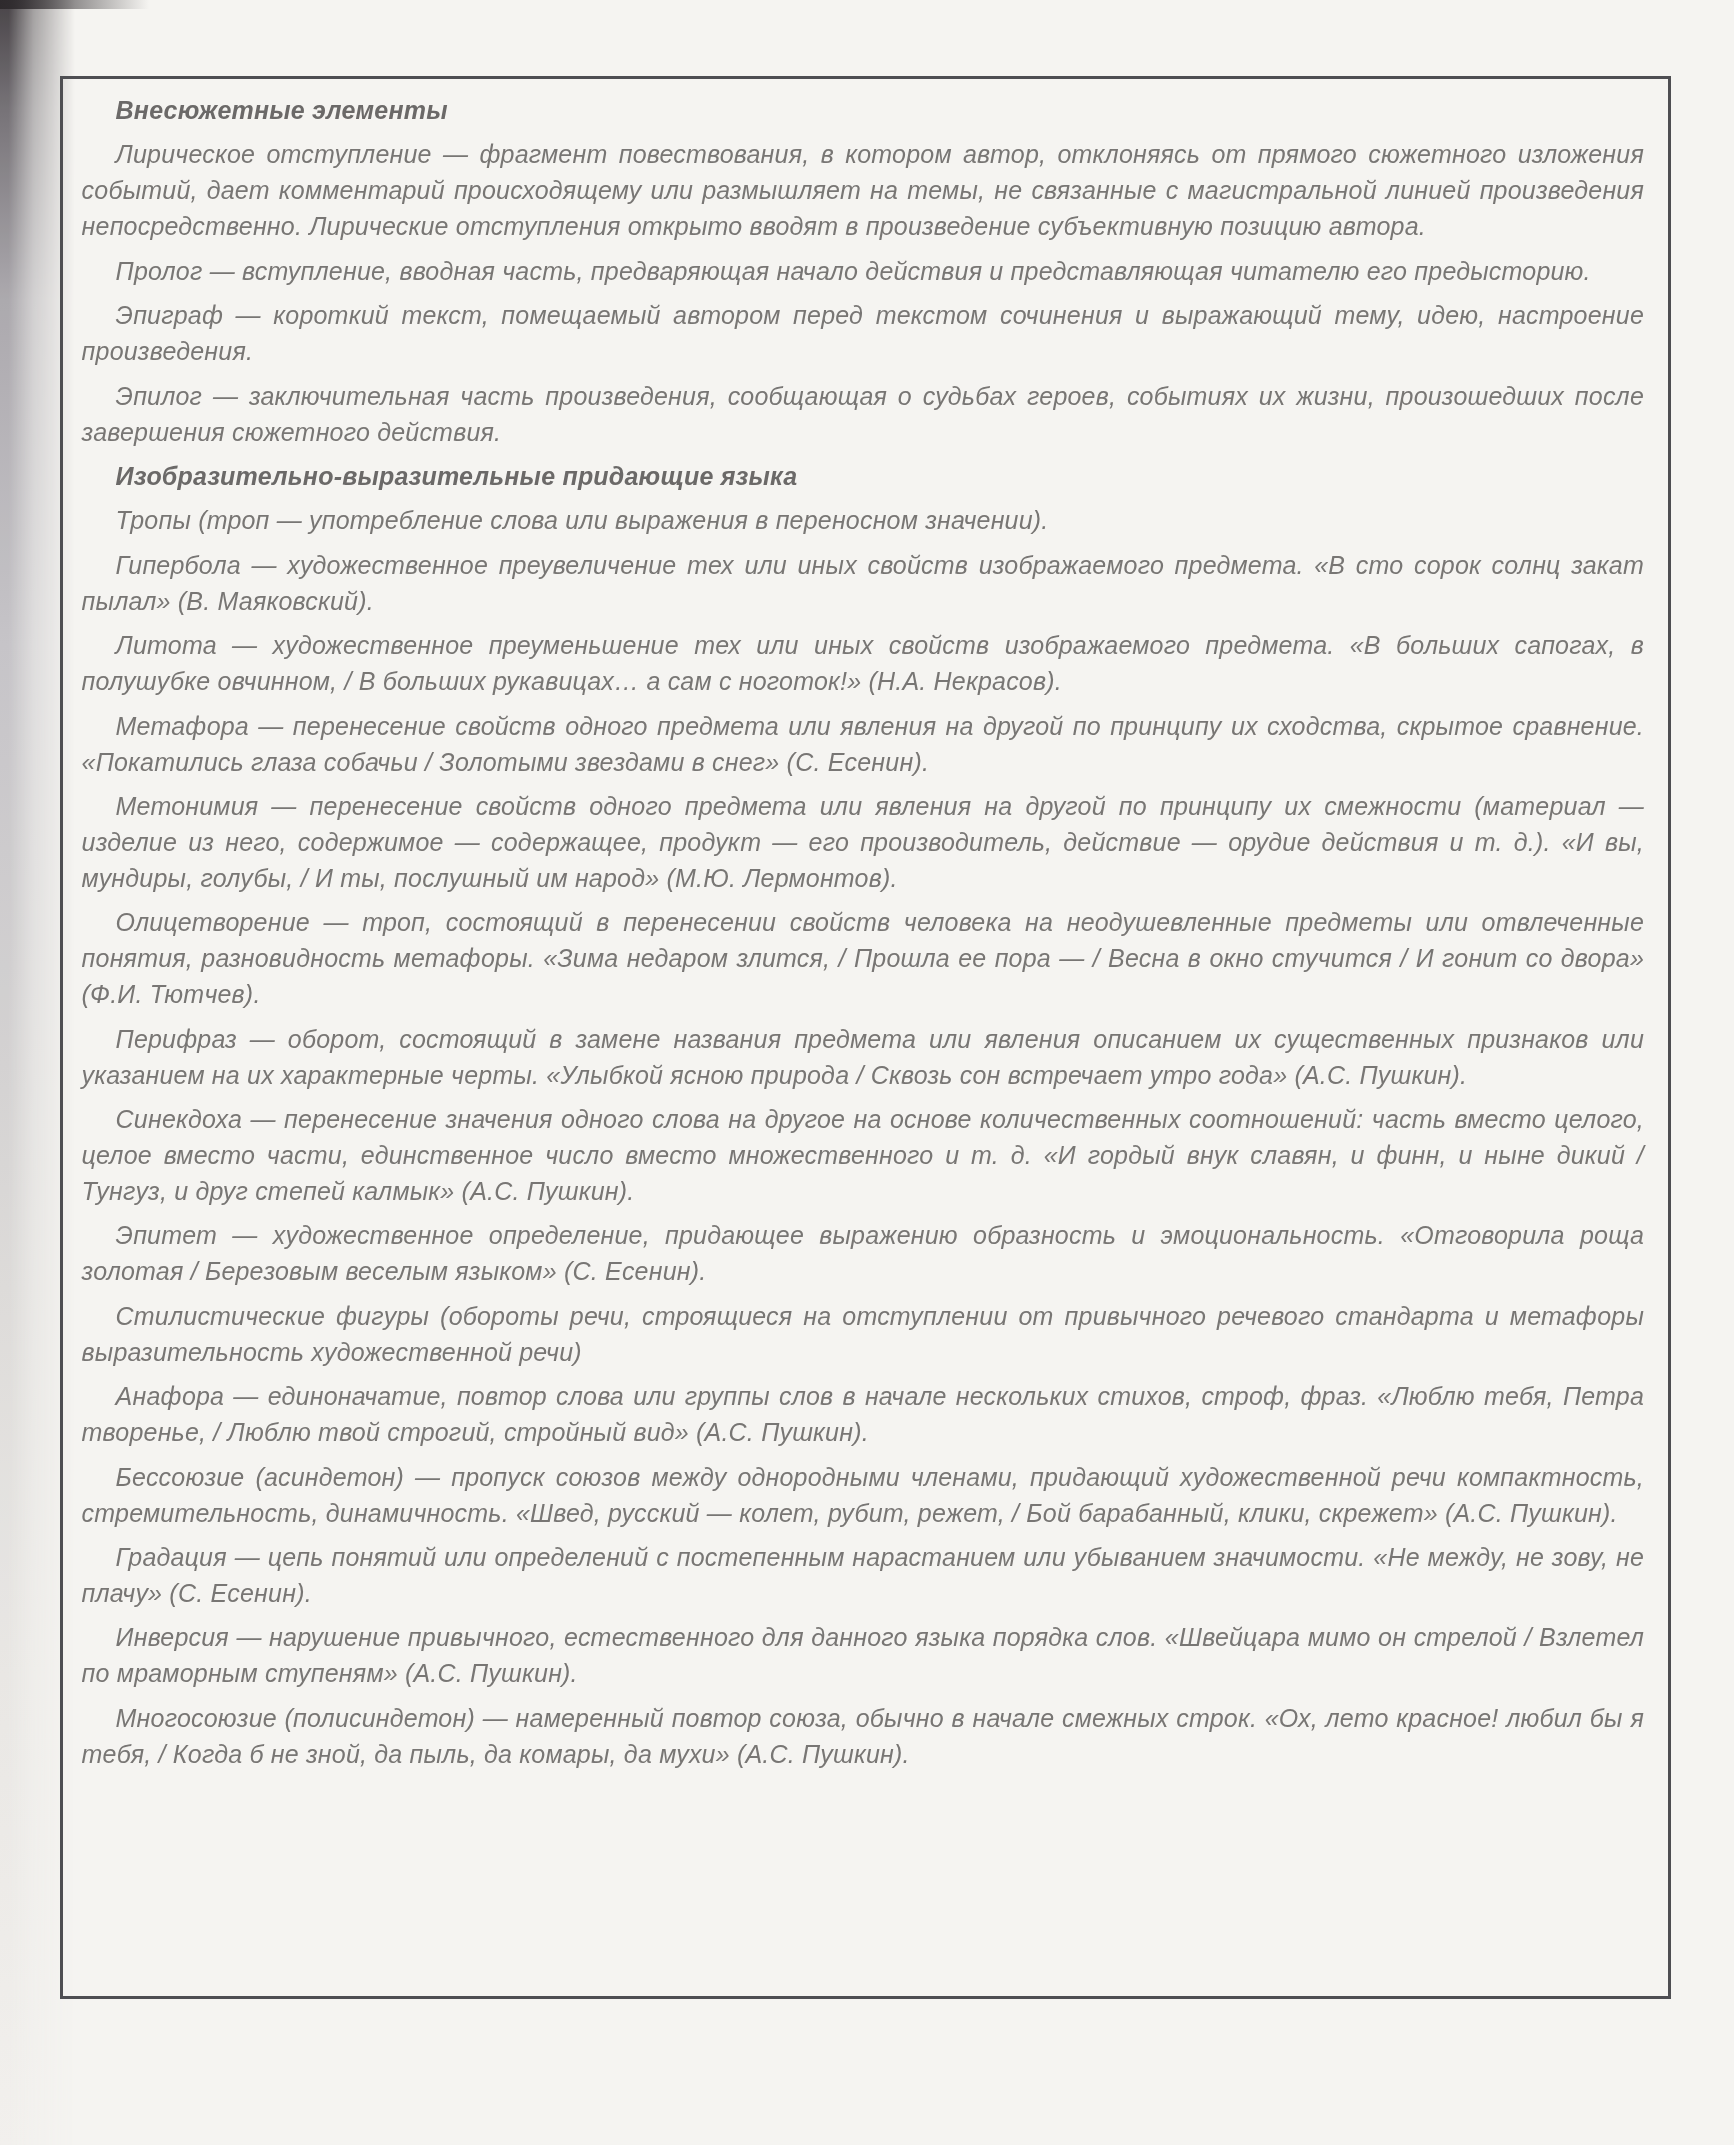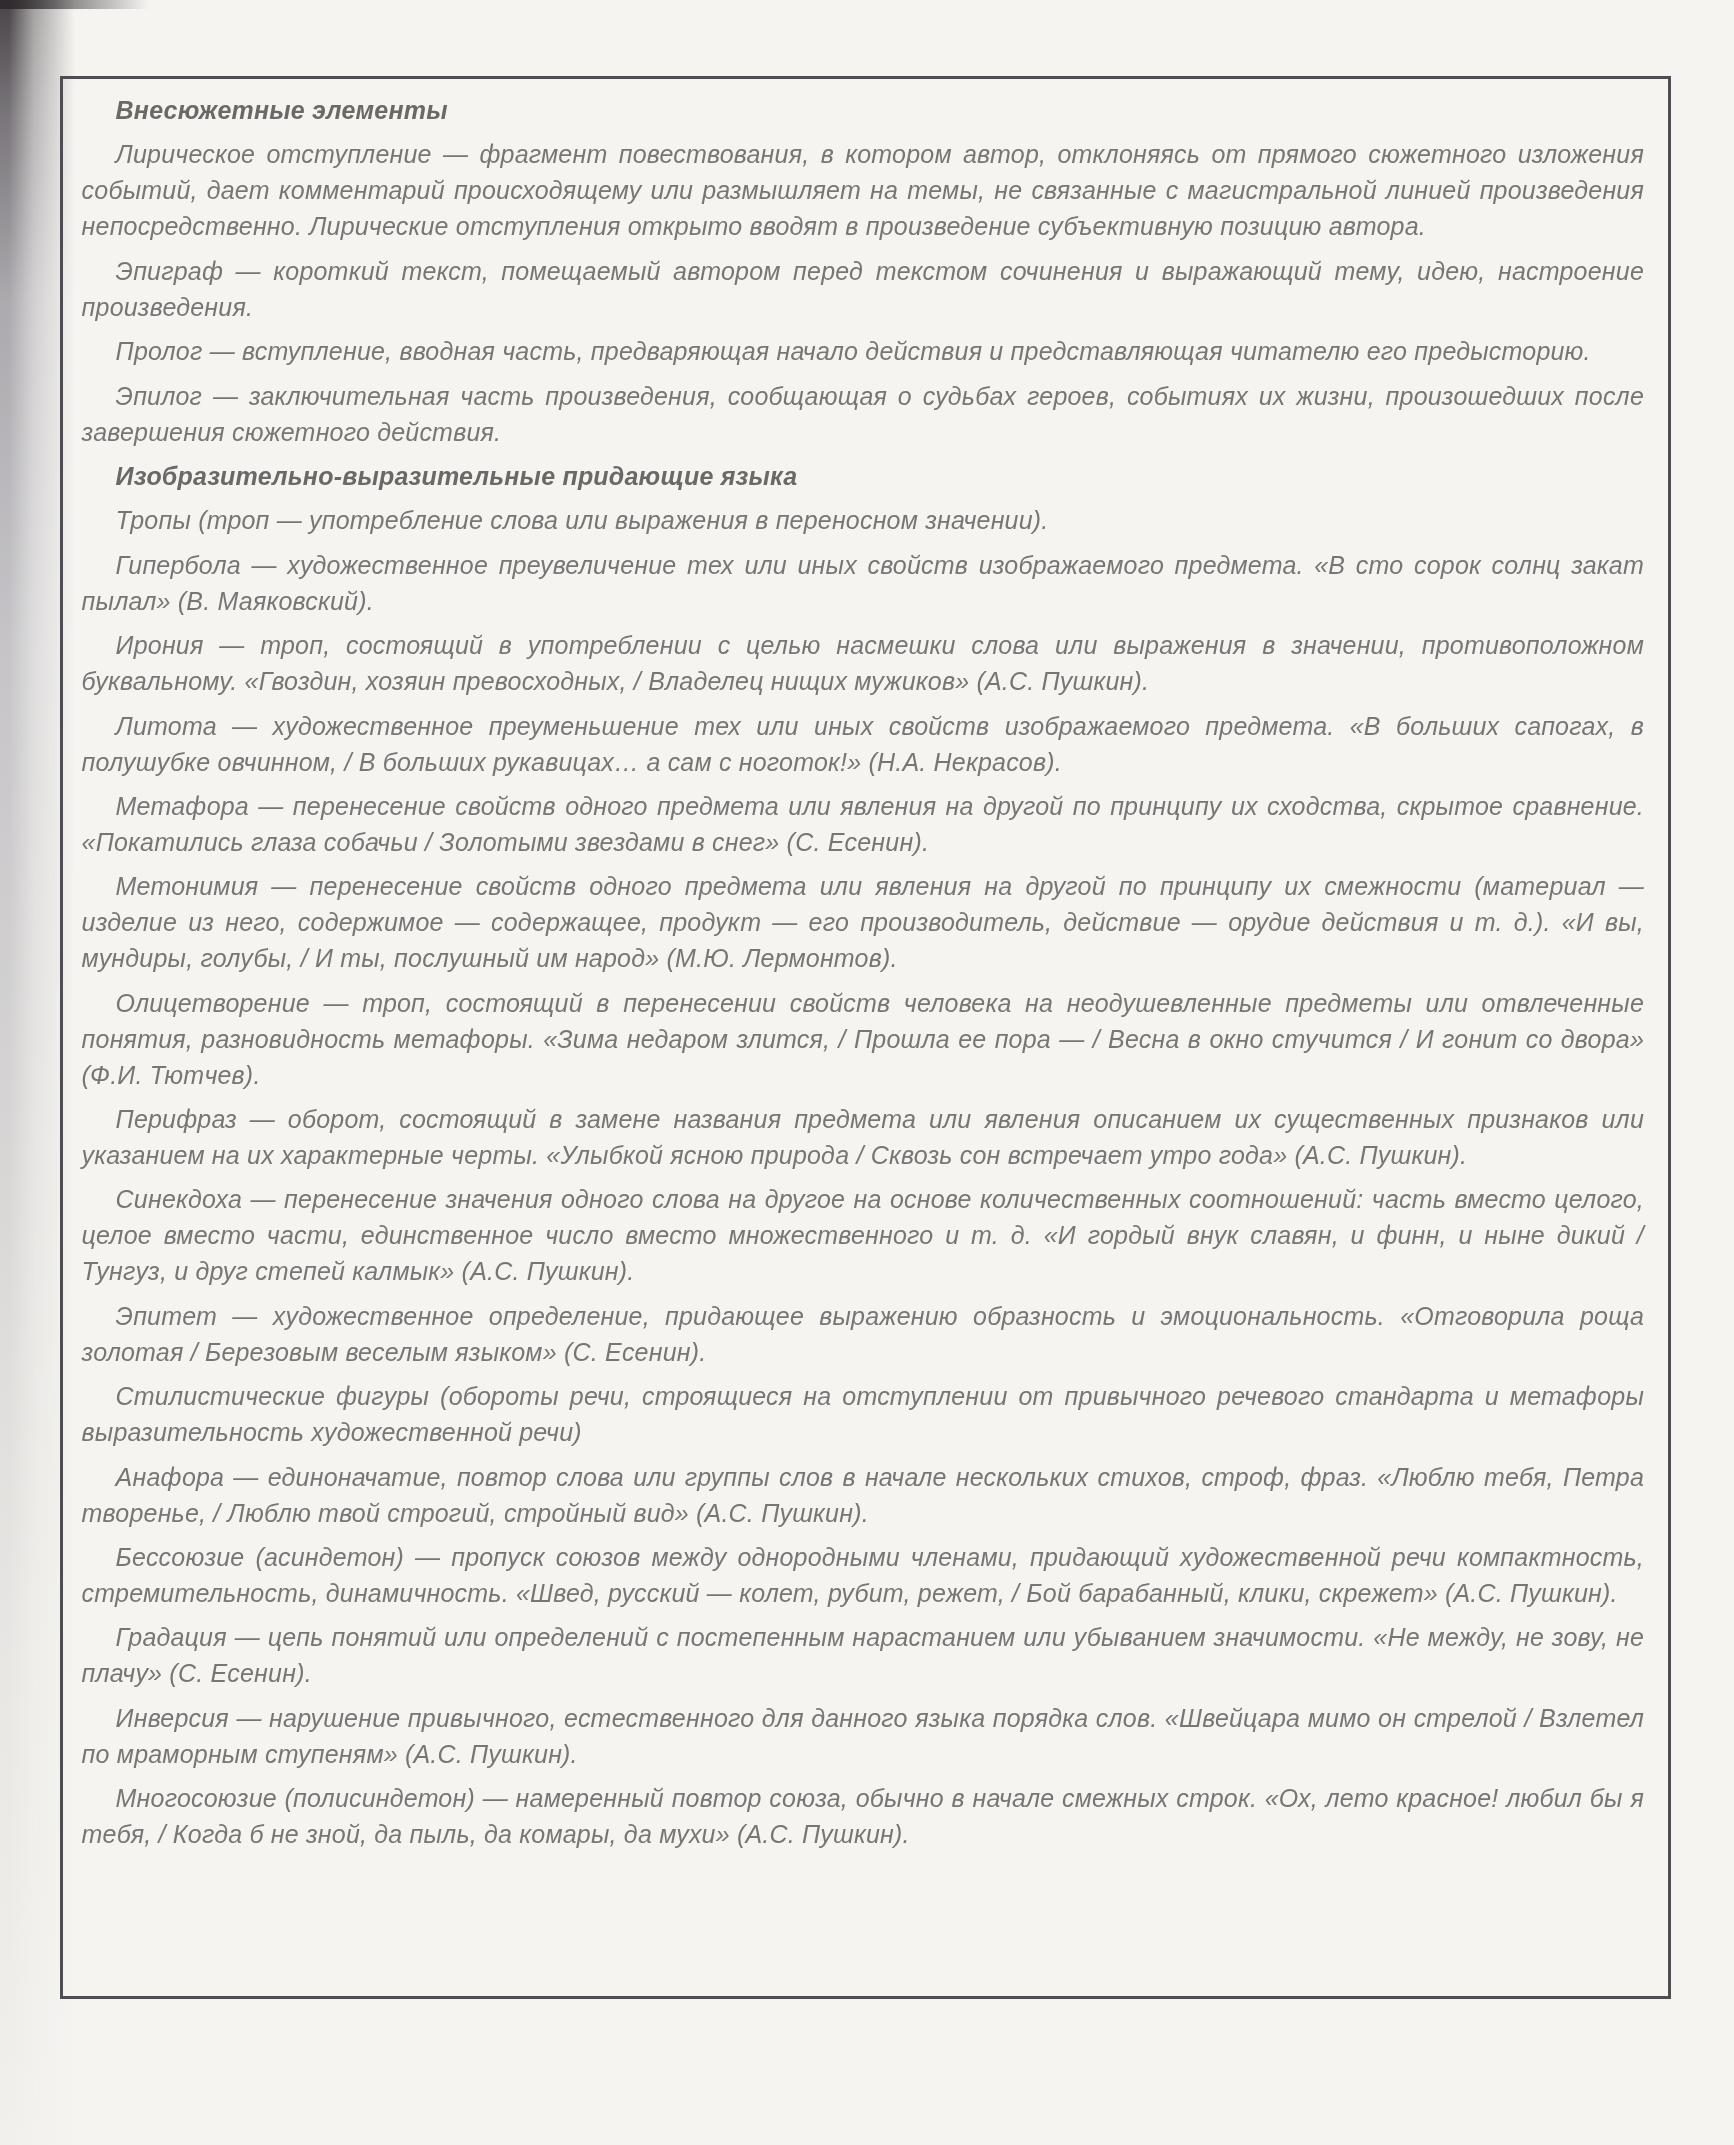--- a/index.html
+++ b/index.html
@@ -59,27 +59,26 @@
 </style>
 </head>
 <body>
 
 <div class="scan-left-edge"></div>
 <div class="scan-corner"></div>
 
 <div class="content-frame">
   <p class="heading">Внесюжетные элементы</p>
   <p>Лирическое отступление — фрагмент повествования, в котором автор, отклоняясь от прямого сюжетного изложения событий, дает комментарий происходящему или размышляет на темы, не связанные с магистральной линией произведения непосредственно. Лирические отступления открыто вводят в произведение субъективную позицию автора.</p>
+  <p>Пролог — вступление, вводная часть, предваряющая начало действия и представляющая читателю его предысторию.</p>
   <p>Эпиграф — короткий текст, помещаемый автором перед текстом сочинения и выражающий тему, идею, настроение произведения.</p>
-  <p>Пролог — вступление, вводная часть, предваряющая начало действия и представляющая читателю его предысторию.</p>
   <p>Эпилог — заключительная часть произведения, сообщающая о судьбах героев, событиях их жизни, произошедших после завершения сюжетного действия.</p>
   <p class="heading">Изобразительно-выразительные придающие языка</p>
   <p>Тропы (троп — употребление слова или выражения в переносном значении).</p>
   <p>Гипербола — художественное преувеличение тех или иных свойств изображаемого предмета. «В сто сорок солнц закат пылал» (В. Маяковский).</p>
-  <p>Ирония — троп, состоящий в употреблении с целью насмешки слова или выражения в значении, противоположном буквальному. «Гвоздин, хозяин превосходных, / Владелец нищих мужиков» (А.С. Пушкин).</p>
   <p>Литота — художественное преуменьшение тех или иных свойств изображаемого предмета. «В больших сапогах, в полушубке овчинном, / В больших рукавицах… а сам с ноготок!» (Н.А. Некрасов).</p>
   <p>Метафора — перенесение свойств одного предмета или явления на другой по принципу их сходства, скрытое сравнение. «Покатились глаза собачьи / Золотыми звездами в снег» (С. Есенин).</p>
   <p>Метонимия — перенесение свойств одного предмета или явления на другой по принципу их смежности (материал — изделие из него, содержимое — содержащее, продукт — его производитель, действие — орудие действия и т. д.). «И вы, мундиры, голубы, / И ты, послушный им народ» (М.Ю. Лермонтов).</p>
   <p>Олицетворение — троп, состоящий в перенесении свойств человека на неодушевленные предметы или отвлеченные понятия, разновидность метафоры. «Зима недаром злится, / Прошла ее пора — / Весна в окно стучится / И гонит со двора» (Ф.И. Тютчев).</p>
   <p>Перифраз — оборот, состоящий в замене названия предмета или явления описанием их существенных признаков или указанием на их характерные черты. «Улыбкой ясною природа / Сквозь сон встречает утро года» (А.С. Пушкин).</p>
   <p>Синекдоха — перенесение значения одного слова на другое на основе количественных соотношений: часть вместо целого, целое вместо части, единственное число вместо множественного и т. д. «И гордый внук славян, и финн, и ныне дикий / Тунгуз, и друг степей калмык» (А.С. Пушкин).</p>
   <p>Эпитет — художественное определение, придающее выражению образность и эмоциональность. «Отговорила роща золотая / Березовым веселым языком» (С. Есенин).</p>
   <p>Стилистические фигуры (обороты речи, строящиеся на отступлении от привычного речевого стандарта и метафоры выразительность художественной речи)</p>
   <p>Анафора — единоначатие, повтор слова или группы слов в начале нескольких стихов, строф, фраз. «Люблю тебя, Петра творенье, / Люблю твой строгий, стройный вид» (А.С. Пушкин).</p>
   <p>Бессоюзие (асиндетон) — пропуск союзов между однородными членами, придающий художественной речи компактность, стремительность, динамичность. «Швед, русский — колет, рубит, режет, / Бой барабанный, клики, скрежет» (А.С. Пушкин).</p>

